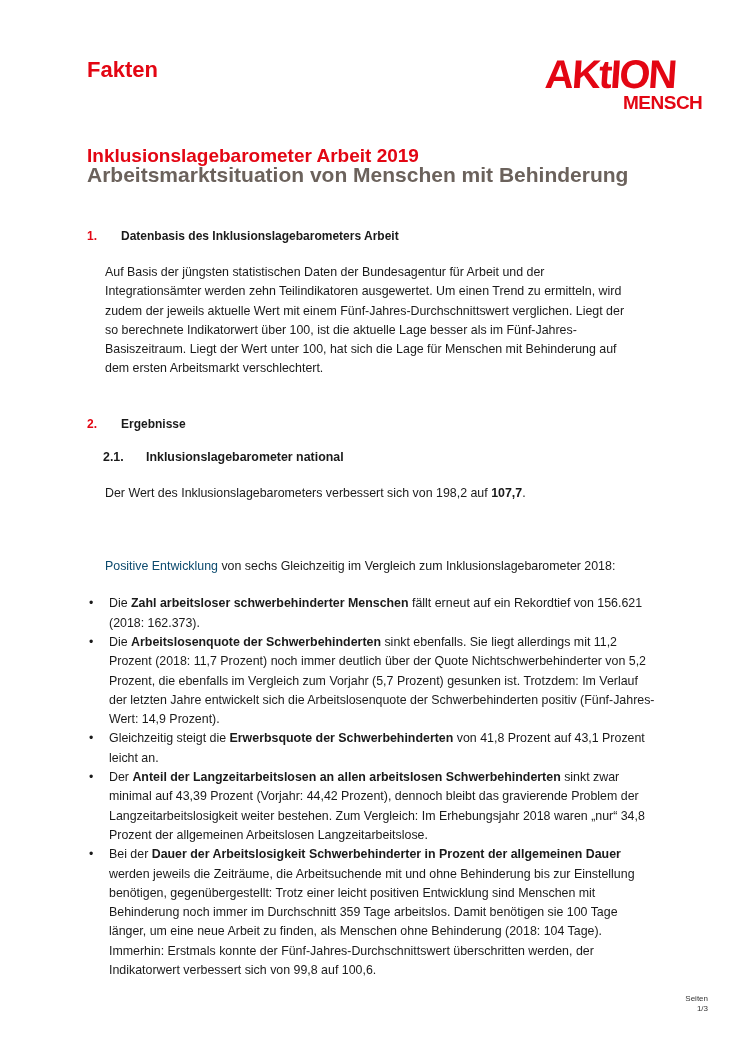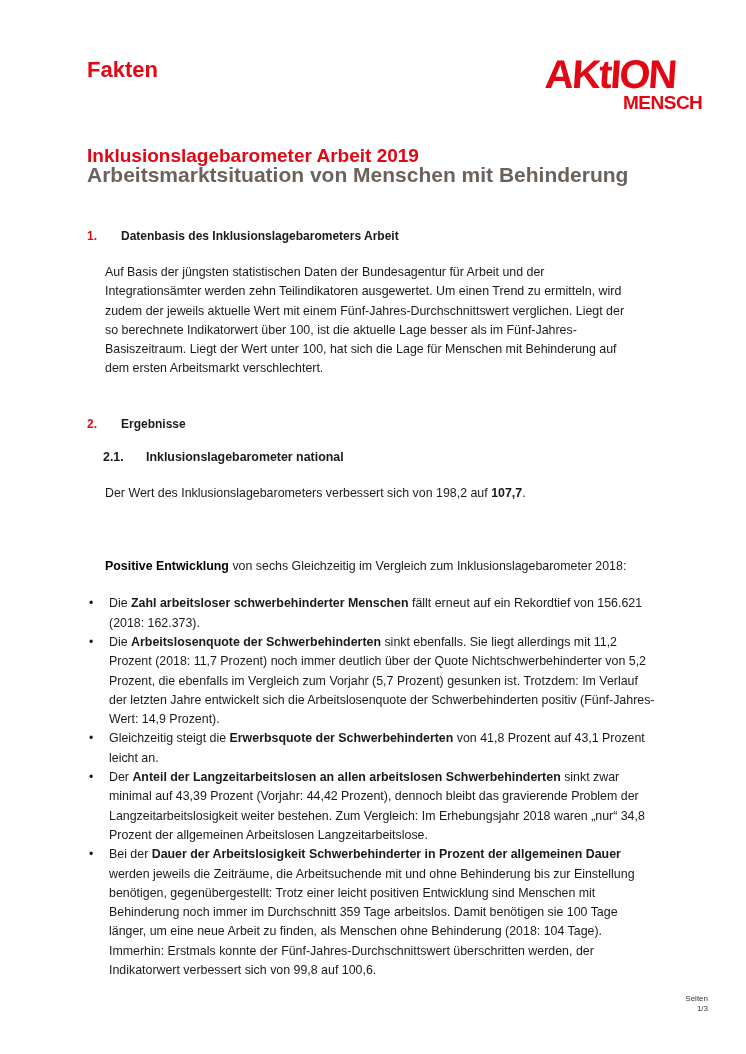--- a/index.html
+++ b/index.html
@@ -12,21 +12,21 @@
   .title-main { font-size: 19px; font-weight: bold; color: #e30613; line-height: 19px; margin: 0; }
   .title-sub { font-size: 21px; font-weight: bold; color: #6b625c; line-height: 19px; margin: 0; }
   .content { position: absolute; left: 87px; top: 228px; width: 570px; font-size: 12.4px; line-height: 19.3px; }
   .h1 { font-weight: bold; font-size: 12px; margin: 0; line-height: 17px; }
   .h1 .num { color: #e30613; display: inline-block; width: 34px; }
   .h2 { font-weight: bold; font-size: 12.4px; margin: 16px; line-height: 17px; }
   .h2 .num { display: inline-block; width: 43px; }
   p { margin: 18px; }
   .gap-lg { height: 19px; }
   .gap-md { height: 18px; }
-  .red { color: #000000; font-weight: bold; }
+  .red { color: #0c4a6e; font-weight: normal; }
   ul { list-style: none; margin: 0; padding: 0; }
   ul li { position: relative; padding-left: 22px; }
   ul li .bullet { position: absolute; left: 2px; top: 0; }
   .footer { position: absolute; right: 38px; top: 994px; text-align: right; font-size: 8px; line-height: 10px; color: #333; }
 </style>
 </head>
 <body>
 
 <div class="page">
 

